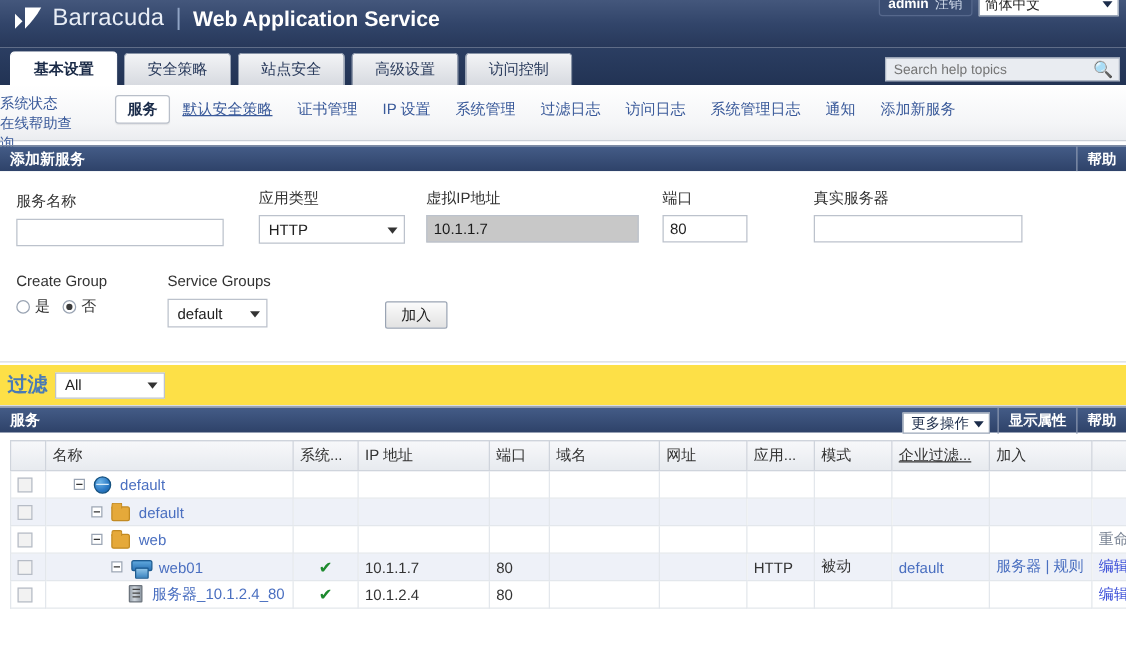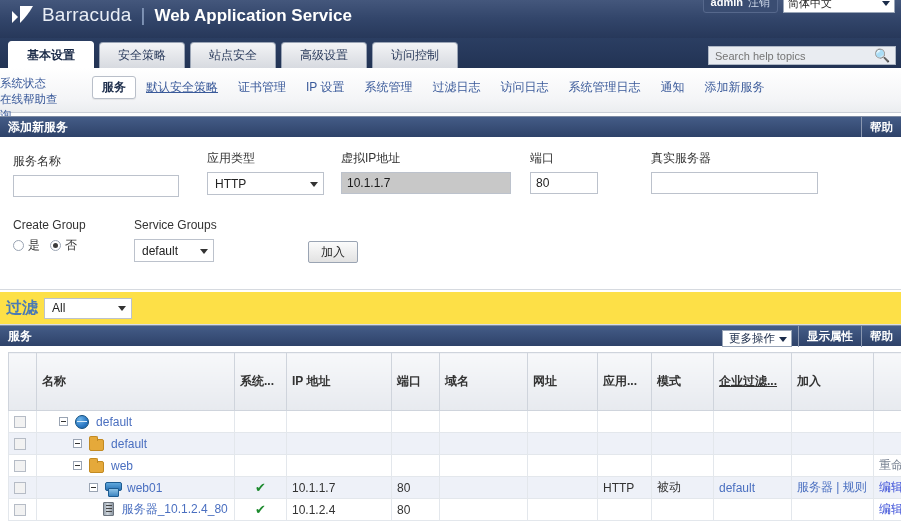--- a/index.html
+++ b/index.html
@@ -195,22 +195,22 @@
   .filter-label {
     font-size: 16px; color: #4a7ab5; font-weight: bold; margin-right: 6px;
   }
 
   
   .tblwrap { padding: 6px 8px 0 8px; background: #fff; }
   table.grid { width: 885px; border-collapse: collapse; table-layout: fixed; }
   table.grid th {
     background: linear-gradient(to bottom,#f7f8fa 0%, #e7eaef 100%);
     border: 1px solid #cfd4dc; border-left: none;
-    font-size: 12px; font-weight: bold; color: #333;
-    text-align: left; padding: 20px 5px; height: 22px; white-space: nowrap;
+    font-size: 12px; font-weight: normal; color: #333;
+    text-align: left; padding: 3px 5px; height: 22px; white-space: nowrap;
   }
   table.grid th.cb { width: 28px; border-left: 1px solid #cfd4dc; }
   table.grid th.underl { text-decoration: underline; }
   table.grid td {
     border: 1px solid #e3e7ec; border-top: none; border-left: none;
     font-size: 12px; color: #333; padding: 2px 5px; height: 22px;
     white-space: nowrap; overflow: hidden;
   }
   table.grid td.cb { width: 28px; border-left: 1px solid #e3e7ec; }
   table.grid tr.alt td { background: #eef1f8; }

